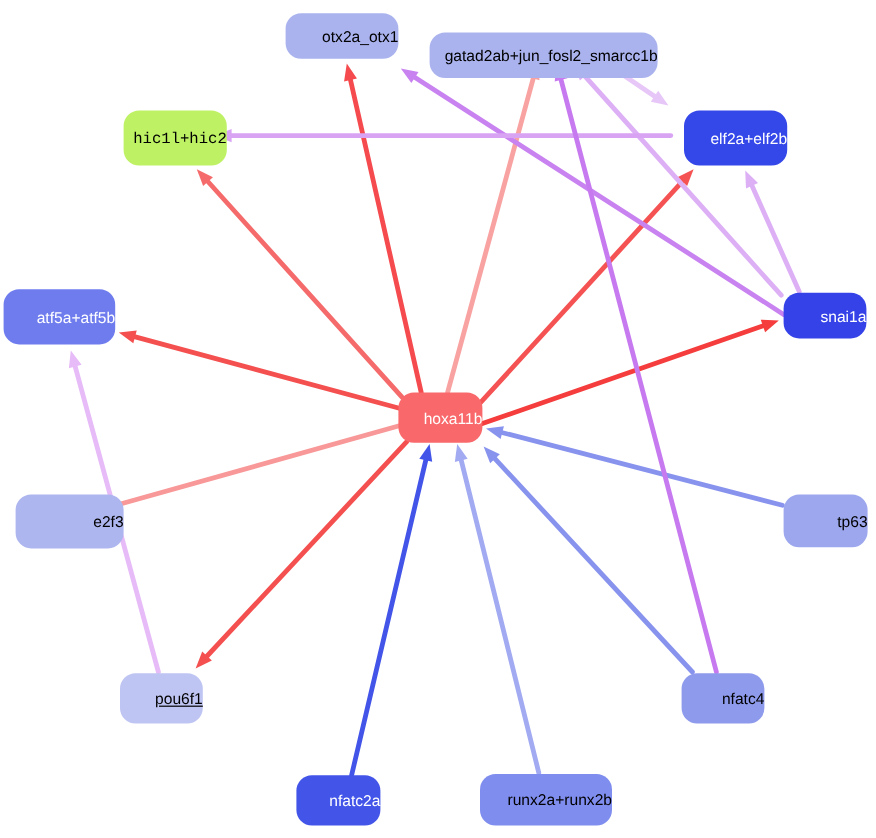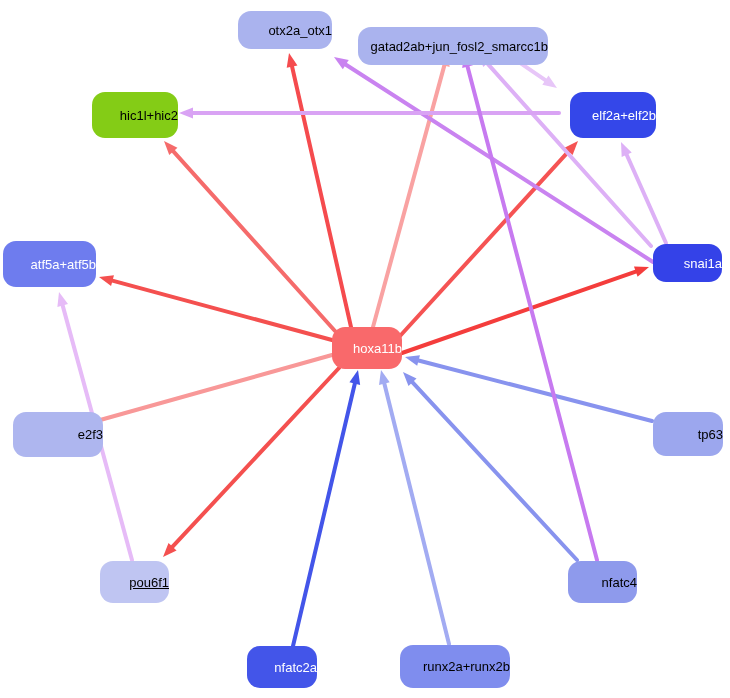--- a/index.html
+++ b/index.html
@@ -81,21 +81,21 @@
       <line x1="132" y1="560" x2="61.890940387473904" y2="302.6133153951097" stroke="#e6bbf7" stroke-width="4" stroke-linecap="round"></line>
       <polygon points="59,292 57.37272097741195,306.9533261511493 67.98603637252164,304.06238576367537" fill="#e6bbf7"></polygon>
     </svg>
   <div id="node-layer">
       <div class="node" style="left: 238px; top: 11px; width: 94px; height: 38px; background: rgb(170, 179, 238); color: rgb(0, 0, 0);">
         <span>otx2a_otx1</span>
       </div>
       <div class="node" style="left: 358px; top: 11px; width: 190px; height: 38px; background: rgb(170, 179, 238); color: rgb(0, 0, 0); margin-top: 16px;">
         <span>gatad2ab+jun_fosl2_smarcc1b</span>
       </div>
-      <div class="node" style="left: 92px; top: 92px; width: 86px; height: 46px; background: #84cc16; color: rgb(0, 0, 0);">
+      <div class="node" style="left: 103px; top: 92px; width: 86px; height: 46px; background: #bef264; color: rgb(0, 0, 0); font-family: Liberation Mono, monospace;">
         <span>hic1l+hic2</span>
       </div>
       <div class="node" style="left: 560px; top: 92px; width: 86px; height: 46px; background: rgb(52, 71, 233); color: rgb(255, 255, 255); margin-left: 10px;">
         <span>elf2a+elf2b</span>
       </div>
       <div class="node" style="left: 3px; top: 241px; width: 93px; height: 46px; background: rgb(110, 124, 238); color: rgb(255, 255, 255);">
         <span>atf5a+atf5b</span>
       </div>
       <div class="node" style="left: 653px; top: 244px; width: 69px; height: 38px; background: rgb(52, 66, 232); color: rgb(255, 255, 255);">
         <span>snai1a</span>

